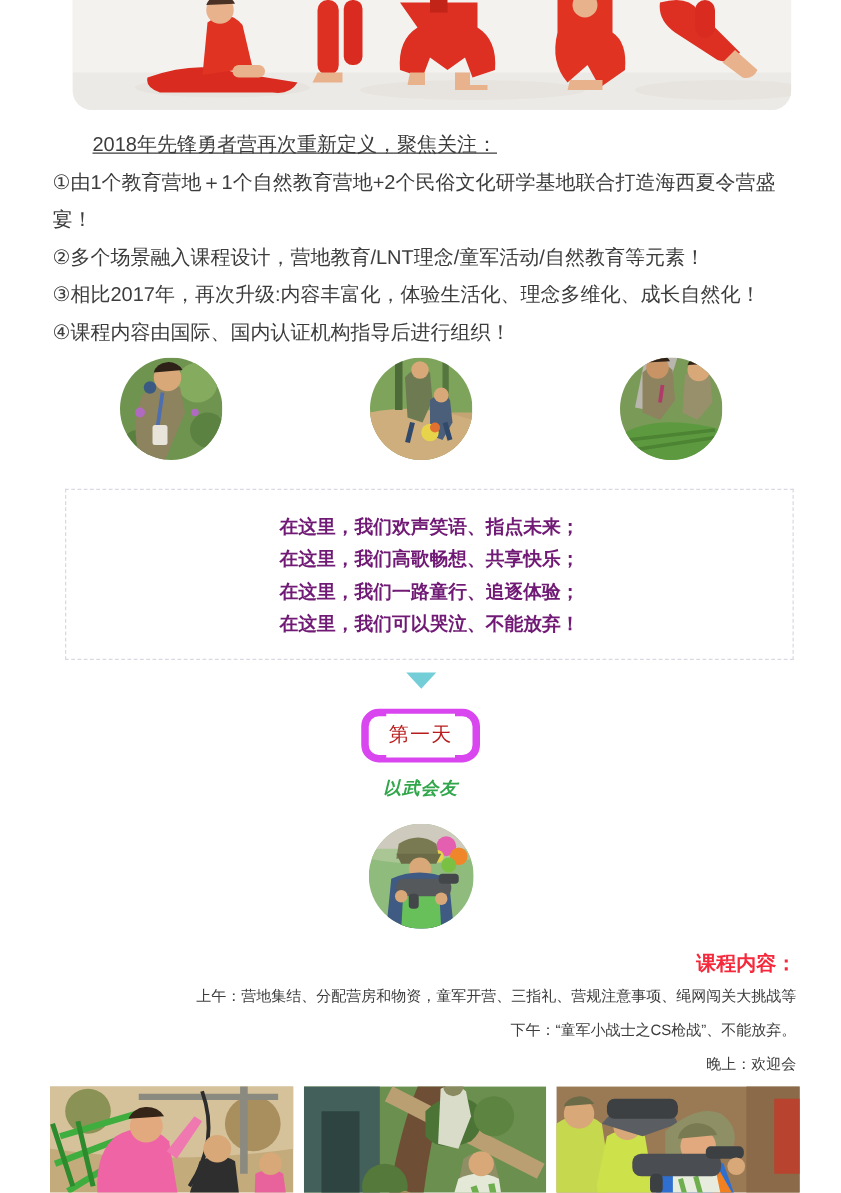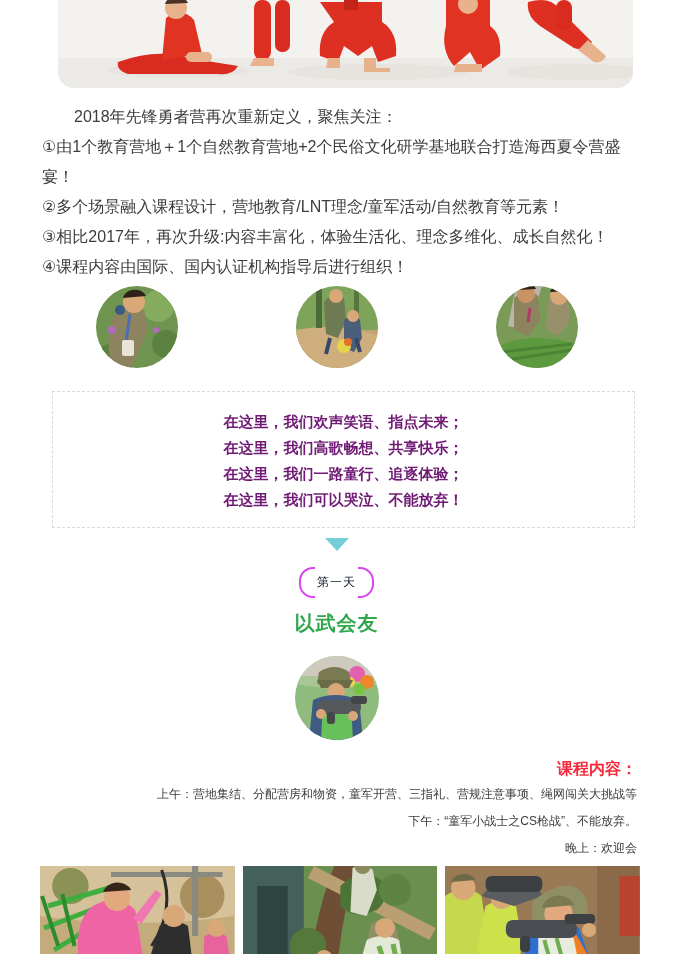--- a/index.html
+++ b/index.html
@@ -14,21 +14,21 @@
   
   .hero {
     margin-left:58px; width:575px; height:88px;
     border-radius:0 0 16px 16px; overflow:hidden; background:#f4f2ef;
   }
   .hero svg { display:block; width:100%; height:100%; }
 
   
   .intro { margin:14px 40px 0 42px; font-size:16px; line-height:30px; color:#3c3c3c; }
   .intro p { margin:0; }
-  .intro p.indent { text-indent:2em; }
+  .intro p.indent { text-indent:2em;text-decoration:underline; }
 
   
   .circles { margin-top:4px; display:flex; justify-content:center; gap:118px; }
   .circle-photo { width:82px; height:82px; border-radius:50%; overflow:hidden; }
   .circle-photo svg { display:block; width:100%; height:100%; }
 
   
   .quote-box {
     margin:23px 0 0 52px; width:583px; height:137px;
     border:1px dashed #d9d9e4; text-align:center; padding-top:17px;
@@ -41,33 +41,34 @@
   .down-arrow {
     margin:10px auto 0; width:0; height:0;
     border-left:12px solid transparent; border-right:12px solid transparent;
     border-top:13px solid #74ced8;
   }
 
   
   .badge-row { margin-top:16px; text-align:center; }
   .day-badge {
     position:relative; display:inline-block; padding:5px 16px;
-    border:2px solid #d946ef; border-radius:14px;
-    font-size:12px; color:#0f172a; letter-spacing:1px;
+    border:6px solid #d946ef; border-radius:14px;
+    font-size:16px; color:#b91c1c; letter-spacing:1px;
   }
   .day-badge::before, .day-badge::after {
     content:""; position:absolute; left:14px; right:14px; height:3px; background:#fff;
   }
   .day-badge::before { top:-2px; }
   .day-badge::after  { bottom:-2px; }
   .day-badge span { position:relative; z-index:1; }
 
   .day-title {
-    margin-top:12px; text-align:center; font-size:20px; font-weight:bold; color:#31a64b;
+    margin-top:12px; text-align:center; font-size:14px; font-weight:bold; color:#31a64b;
     letter-spacing:1px;
+    font-style:italic;
   }
 
   .day-circle-row { margin-top:19px; display:flex; justify-content:center; }
   .day-circle { width:84px; height:84px; border-radius:50%; overflow:hidden; }
   .day-circle svg { display:block; width:100%; height:100%; }
 
   
   .schedule { margin:17px 36px 0 45px;text-align:right; }
   .schedule .heading { font-size:16px; font-weight:bold; color:#f5293b; line-height:24px; }
   .schedule p.item { font-size:12px; color:#3c3c3c; line-height:27px; }

